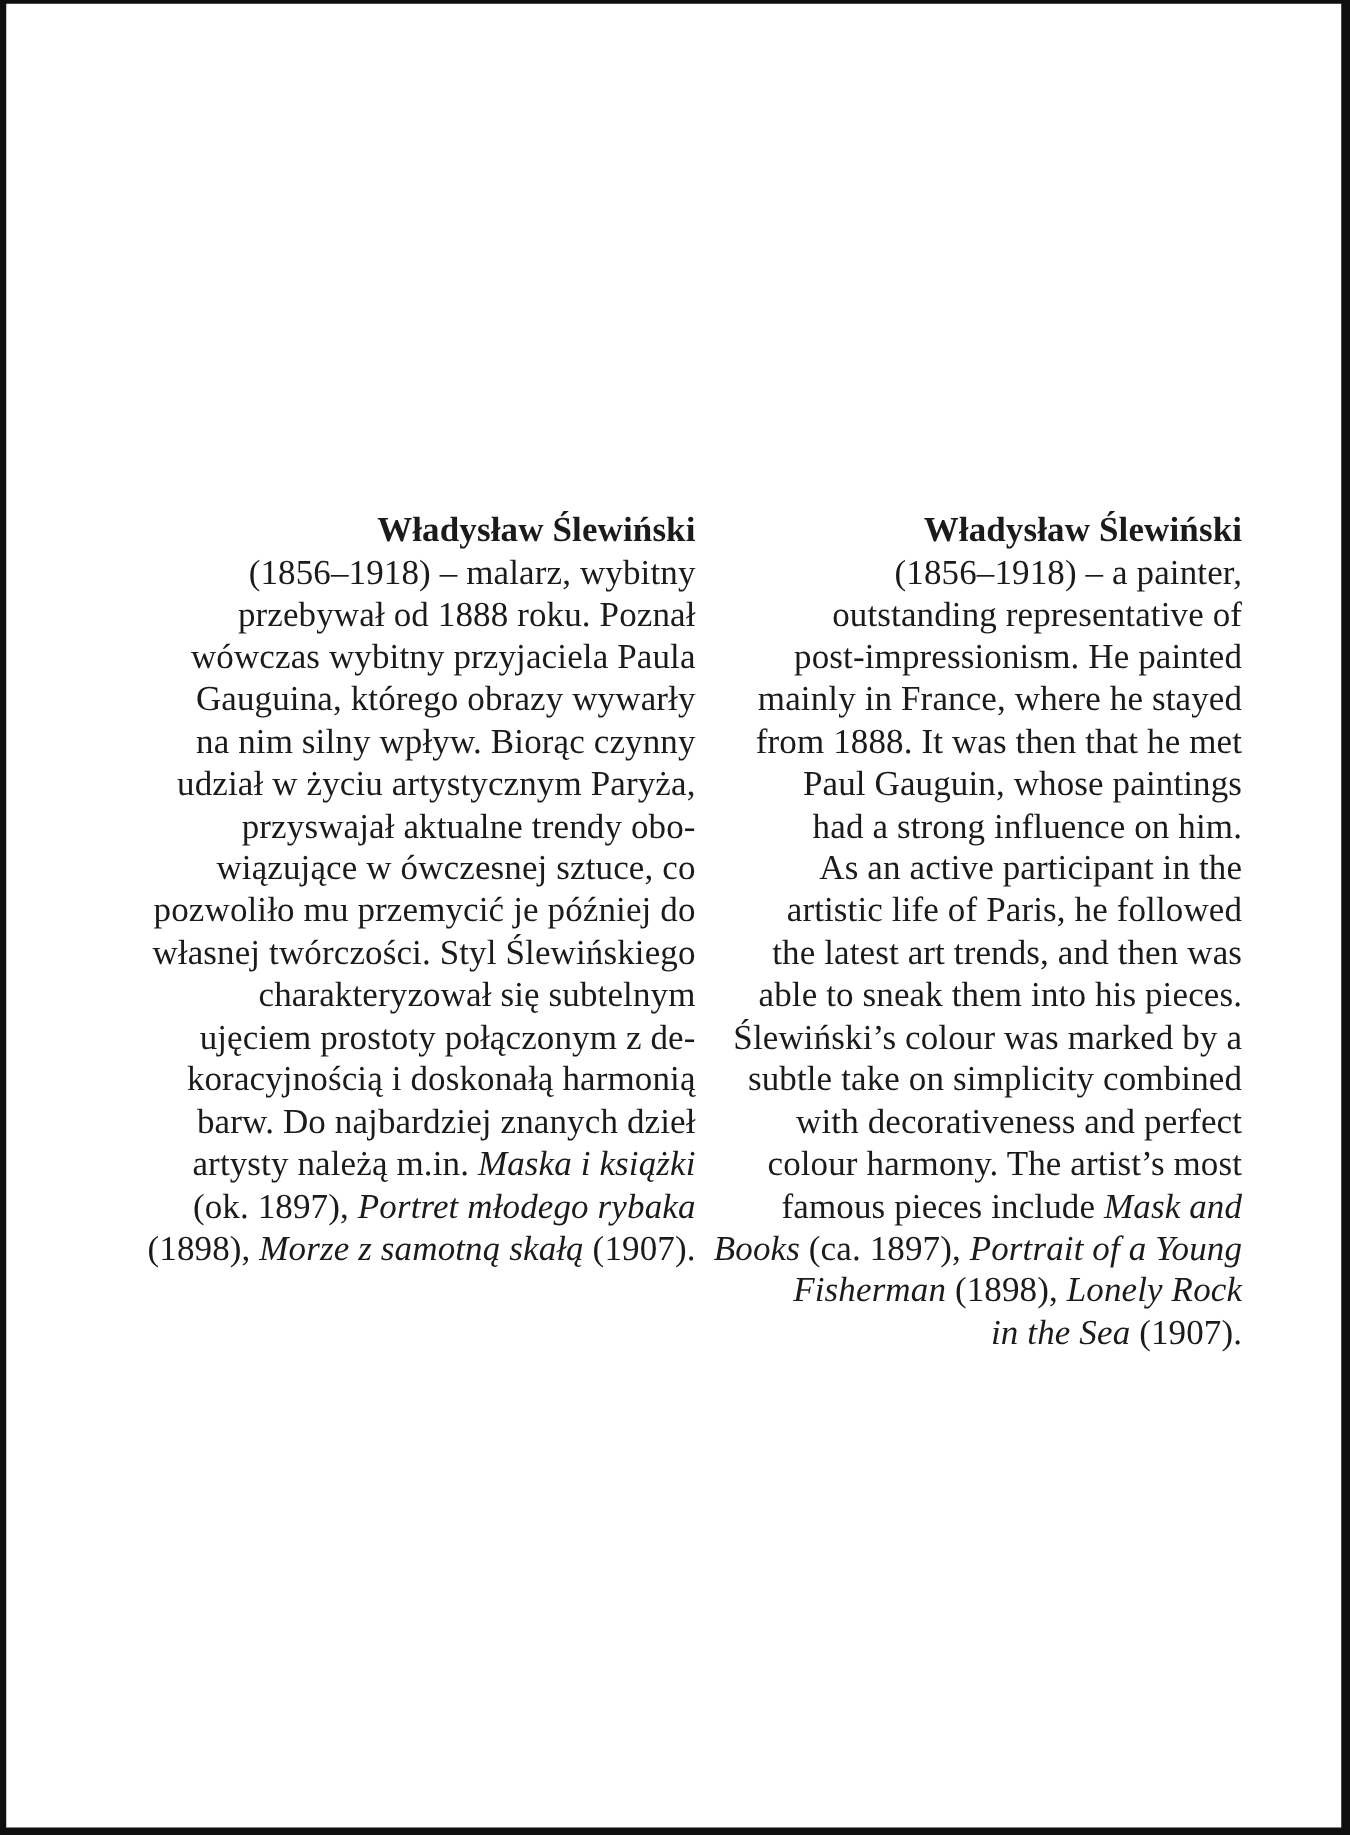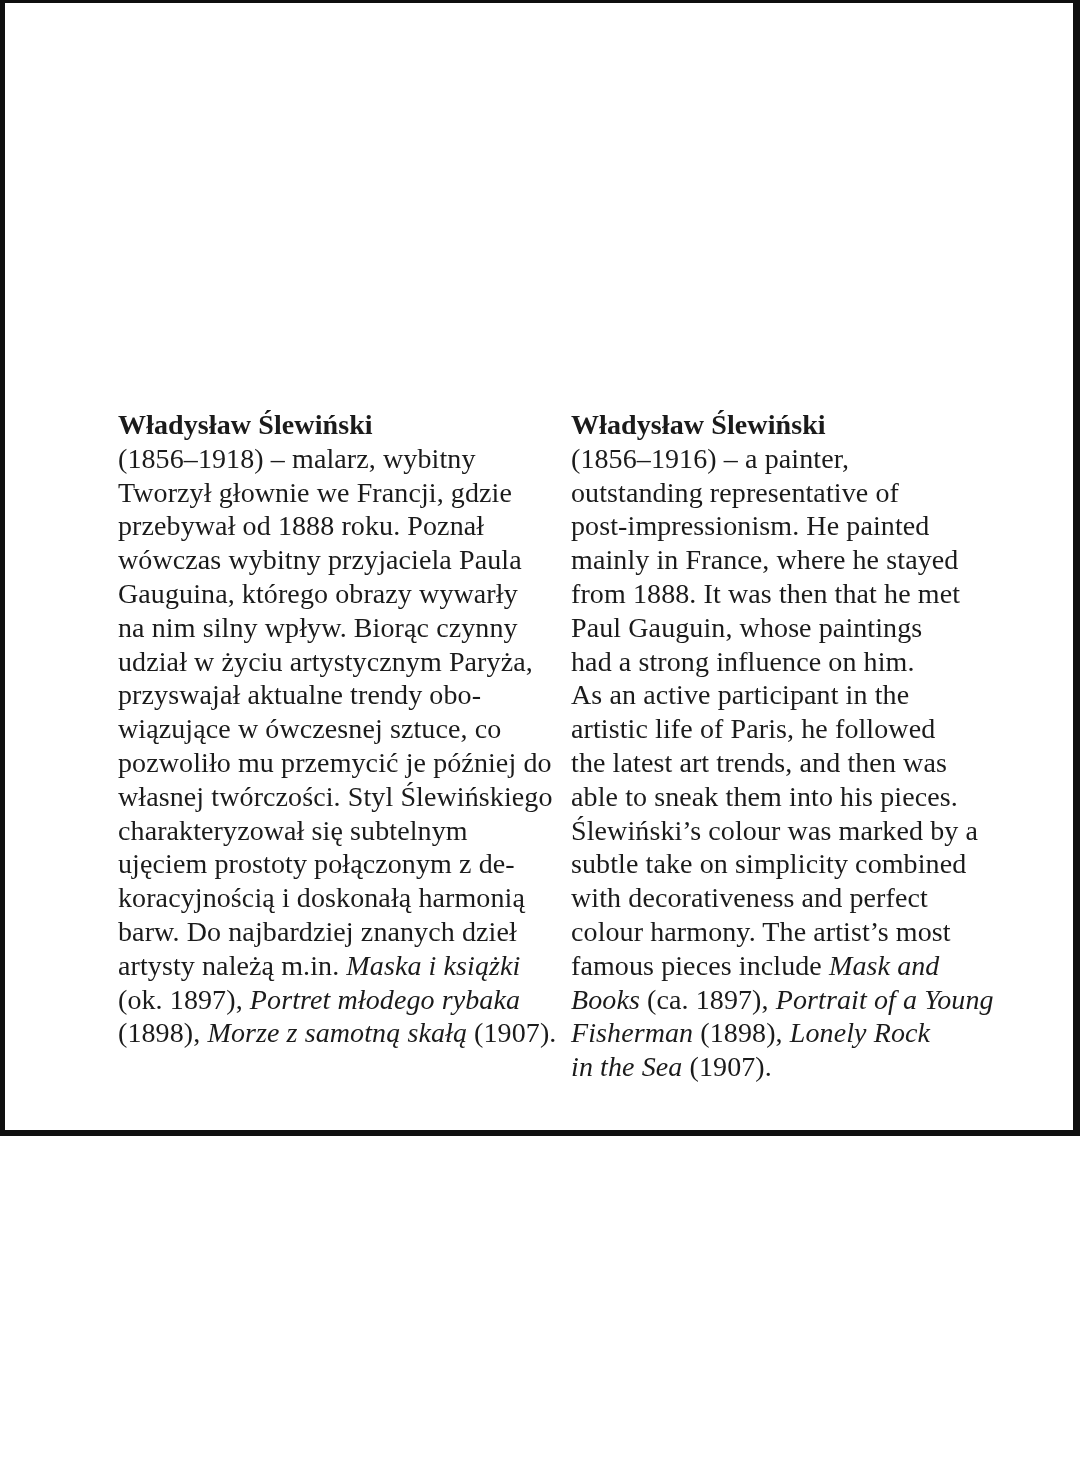--- a/index.html
+++ b/index.html
@@ -3,27 +3,28 @@
 <meta charset="utf-8">
 <style>
   html, body {
     margin: 0;
     padding: 0;
     background: #ffffff;
   }
   .page {
     position: relative;
     width: 1080px;
-    height: 1136px;
+    height: 1468px;
     background: var(--page-bg, #ffffff);
     box-sizing: border-box;
     border-style: solid;
     border-color: var(--frame-color, #0f0f0f);
     border-width: 3px 7px 6px 5px; 
     overflow: hidden;
+    text-align: right;
   }
   .column {
     position: absolute;
     top: 405px;
     font-family: "Liberation Serif", "DejaVu Serif", serif;
     font-size: 28px;
     line-height: 33.8px;
     color: var(--text-color, #1b1b1b);
     white-space: nowrap;
     letter-spacing: 0.1px;
@@ -38,21 +39,20 @@
 </style>
 </head>
 <body>
 
 <div class="page">
 
   <div class="column col-left">
     <div class="heading">Władysław Ślewiński</div>
     <div>
         <div class="line">(1856–1918) – malarz, wybitny</div>
-        <div class="line">Tworzył głownie we Francji, gdzie</div>
         <div class="line">przebywał od 1888 roku. Poznał</div>
         <div class="line">wówczas wybitny przyjaciela Paula</div>
         <div class="line">Gauguina, którego obrazy wywarły</div>
         <div class="line">na nim silny wpływ. Biorąc czynny</div>
         <div class="line">udział w życiu artystycznym Paryża,</div>
         <div class="line">przyswajał aktualne trendy obo-</div>
         <div class="line">wiązujące w ówczesnej sztuce, co</div>
         <div class="line">pozwoliło mu przemycić je później do</div>
         <div class="line">własnej twórczości. Styl Ślewińskiego</div>
         <div class="line">charakteryzował się subtelnym</div>
@@ -61,21 +61,21 @@
         <div class="line">barw. Do najbardziej znanych dzieł</div>
         <div class="line">artysty należą m.in. <i>Maska i książki</i></div>
         <div class="line">(ok. 1897), <i>Portret młodego rybaka</i></div>
         <div class="line">(1898), <i>Morze z samotną skałą</i> (1907).</div>
       </div>
   </div>
 
   <div class="column col-right">
     <div class="heading">Władysław Ślewiński</div>
     <div>
-        <div class="line">(1856–1916) – a painter,</div>
+        <div class="line">(1856–1918) – a painter,</div>
         <div class="line">outstanding representative of</div>
         <div class="line">post-impressionism. He painted</div>
         <div class="line">mainly in France, where he stayed</div>
         <div class="line">from 1888. It was then that he met</div>
         <div class="line">Paul Gauguin, whose paintings</div>
         <div class="line">had a strong influence on him.</div>
         <div class="line">As an active participant in the</div>
         <div class="line">artistic life of Paris, he followed</div>
         <div class="line">the latest art trends, and then was</div>
         <div class="line">able to sneak them into his pieces.</div>

